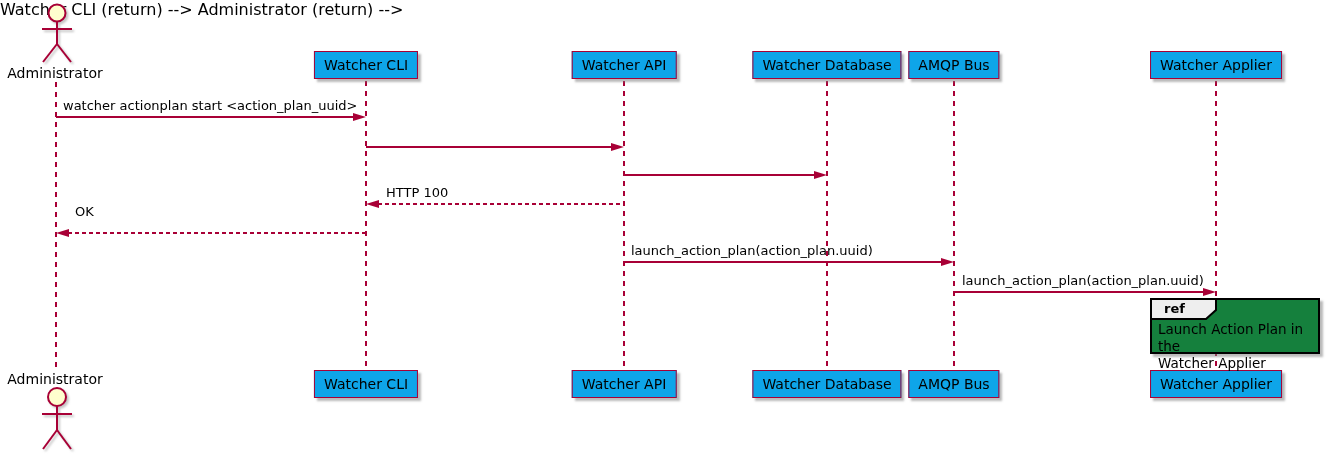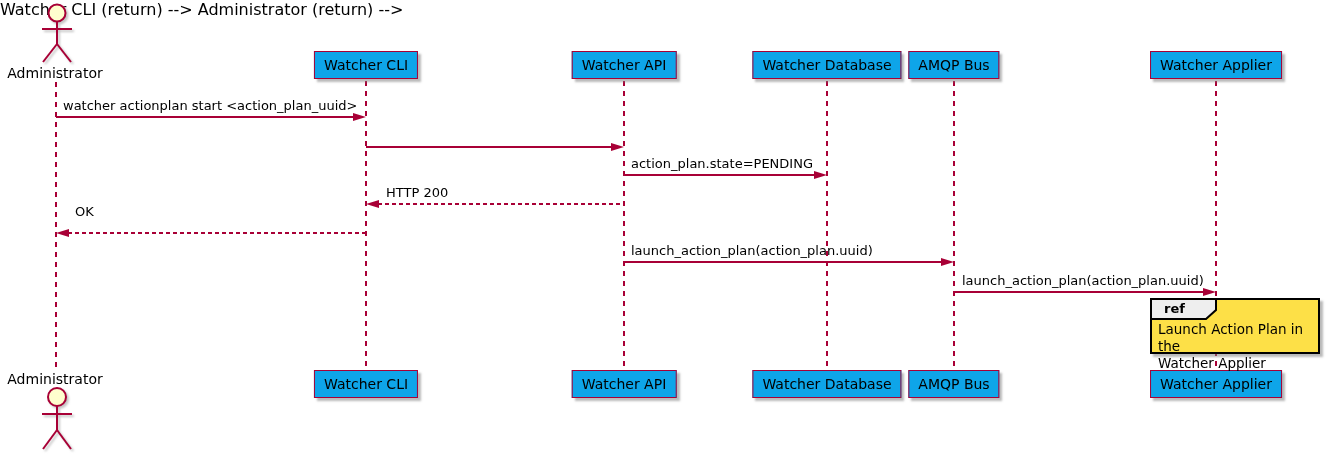--- a/index.html
+++ b/index.html
@@ -35,21 +35,21 @@
   .msg-label{
     position:absolute;font-size:13px;line-height:16px;white-space:nowrap;z-index:3;
   }
   .actor-label{
     position:absolute;transform:translateX(-50%);
     font-size:14px;line-height:16px;white-space:nowrap;z-index:4;
   }
   .actor-figure{position:absolute;z-index:4;filter:drop-shadow(2.5px 2.5px 1px rgba(150,150,150,0.55));}
   .ref-frame{
     position:absolute;left:1150px;top:298px;width:170px;height:56px;
-    background:#fde047;border:2px solid #000;box-sizing:border-box;
+    background:#15803d;border:2px solid #000;box-sizing:border-box;
     box-shadow:2.5px 2.5px 2px rgba(130,130,130,0.55);z-index:5;
   }
   .ref-header-shape{position:absolute;left:-2px;top:-2px;}
   .ref-keyword{
     position:absolute;left:12px;top:1px;font-size:13px;font-weight:bold;z-index:6;
   }
   .ref-body{
     position:absolute;left:6px;top:21px;font-size:13.5px;line-height:17px;
     white-space:pre-line;z-index:6;
   }
@@ -104,26 +104,25 @@
   
   <div class="msg-label" style="left:63px;top:98px;">watcher actionplan start &lt;action_plan_uuid&gt;</div>
   <div class="msg-line-solid" style="left:56px;top:116px;width:298px;"></div>
   <div class="arrowhead-right" style="left:353px;top:112.5px;"></div>
 
   
   <div class="msg-line-solid" style="left:366px;top:146px;width:246px;"></div>
   <div class="arrowhead-right" style="left:611px;top:142.5px;"></div>
 
   
-  <div class="msg-label" style="left:631px;top:156px;">action_plan.state=PENDING</div>
   <div class="msg-line-solid" style="left:624px;top:174px;width:191px;"></div>
   <div class="arrowhead-right" style="left:814px;top:170.5px;"></div>
 
    Watcher CLI (return) --&gt;
-  <div class="msg-label" style="left:386px;top:185px;">HTTP 200</div>
+  <div class="msg-label" style="left:386px;top:185px;">HTTP 100</div>
   <div class="msg-line-dashed" style="left:378px;top:203px;width:246px;"></div>
   <div class="arrowhead-left" style="left:366px;top:199.5px;"></div>
 
    Administrator (return) --&gt;
   <div class="msg-label" style="left:75px;top:204px;">OK</div>
   <div class="msg-line-dashed" style="left:68px;top:232px;width:298px;"></div>
   <div class="arrowhead-left" style="left:56px;top:228.5px;"></div>
 
   
   <div class="msg-label" style="left:631px;top:243px;">launch_action_plan(action_plan.uuid)</div>

